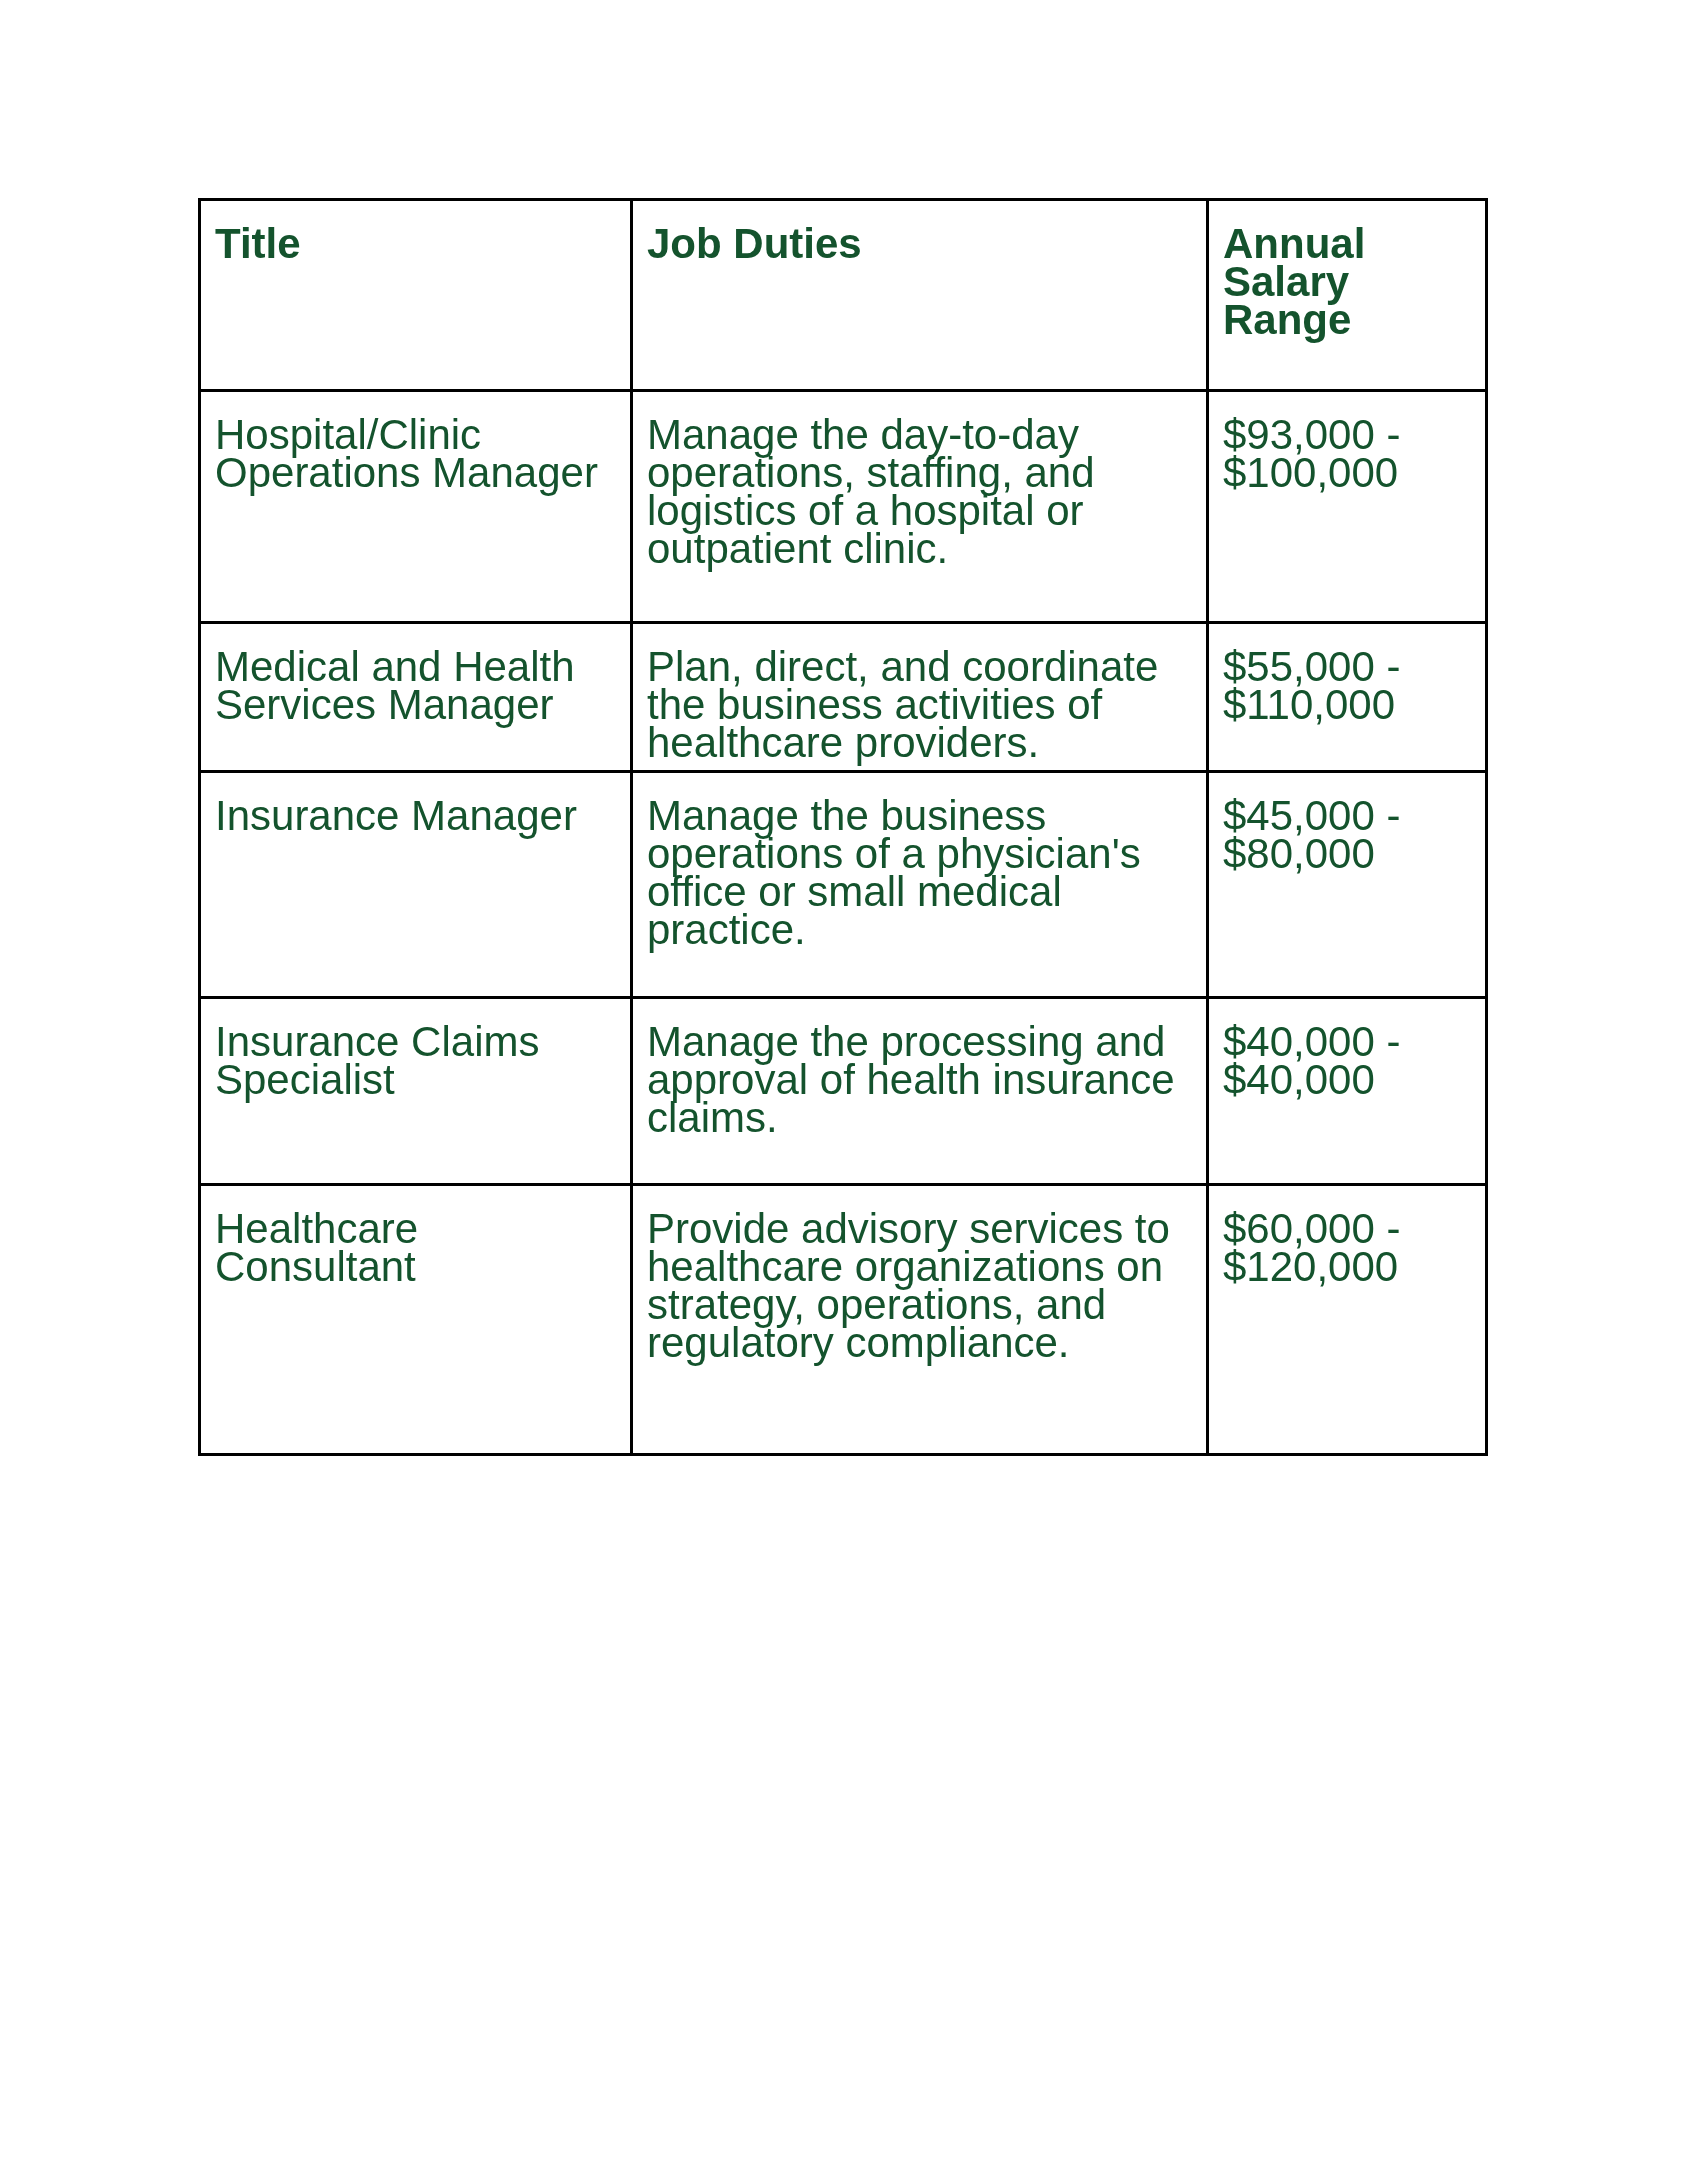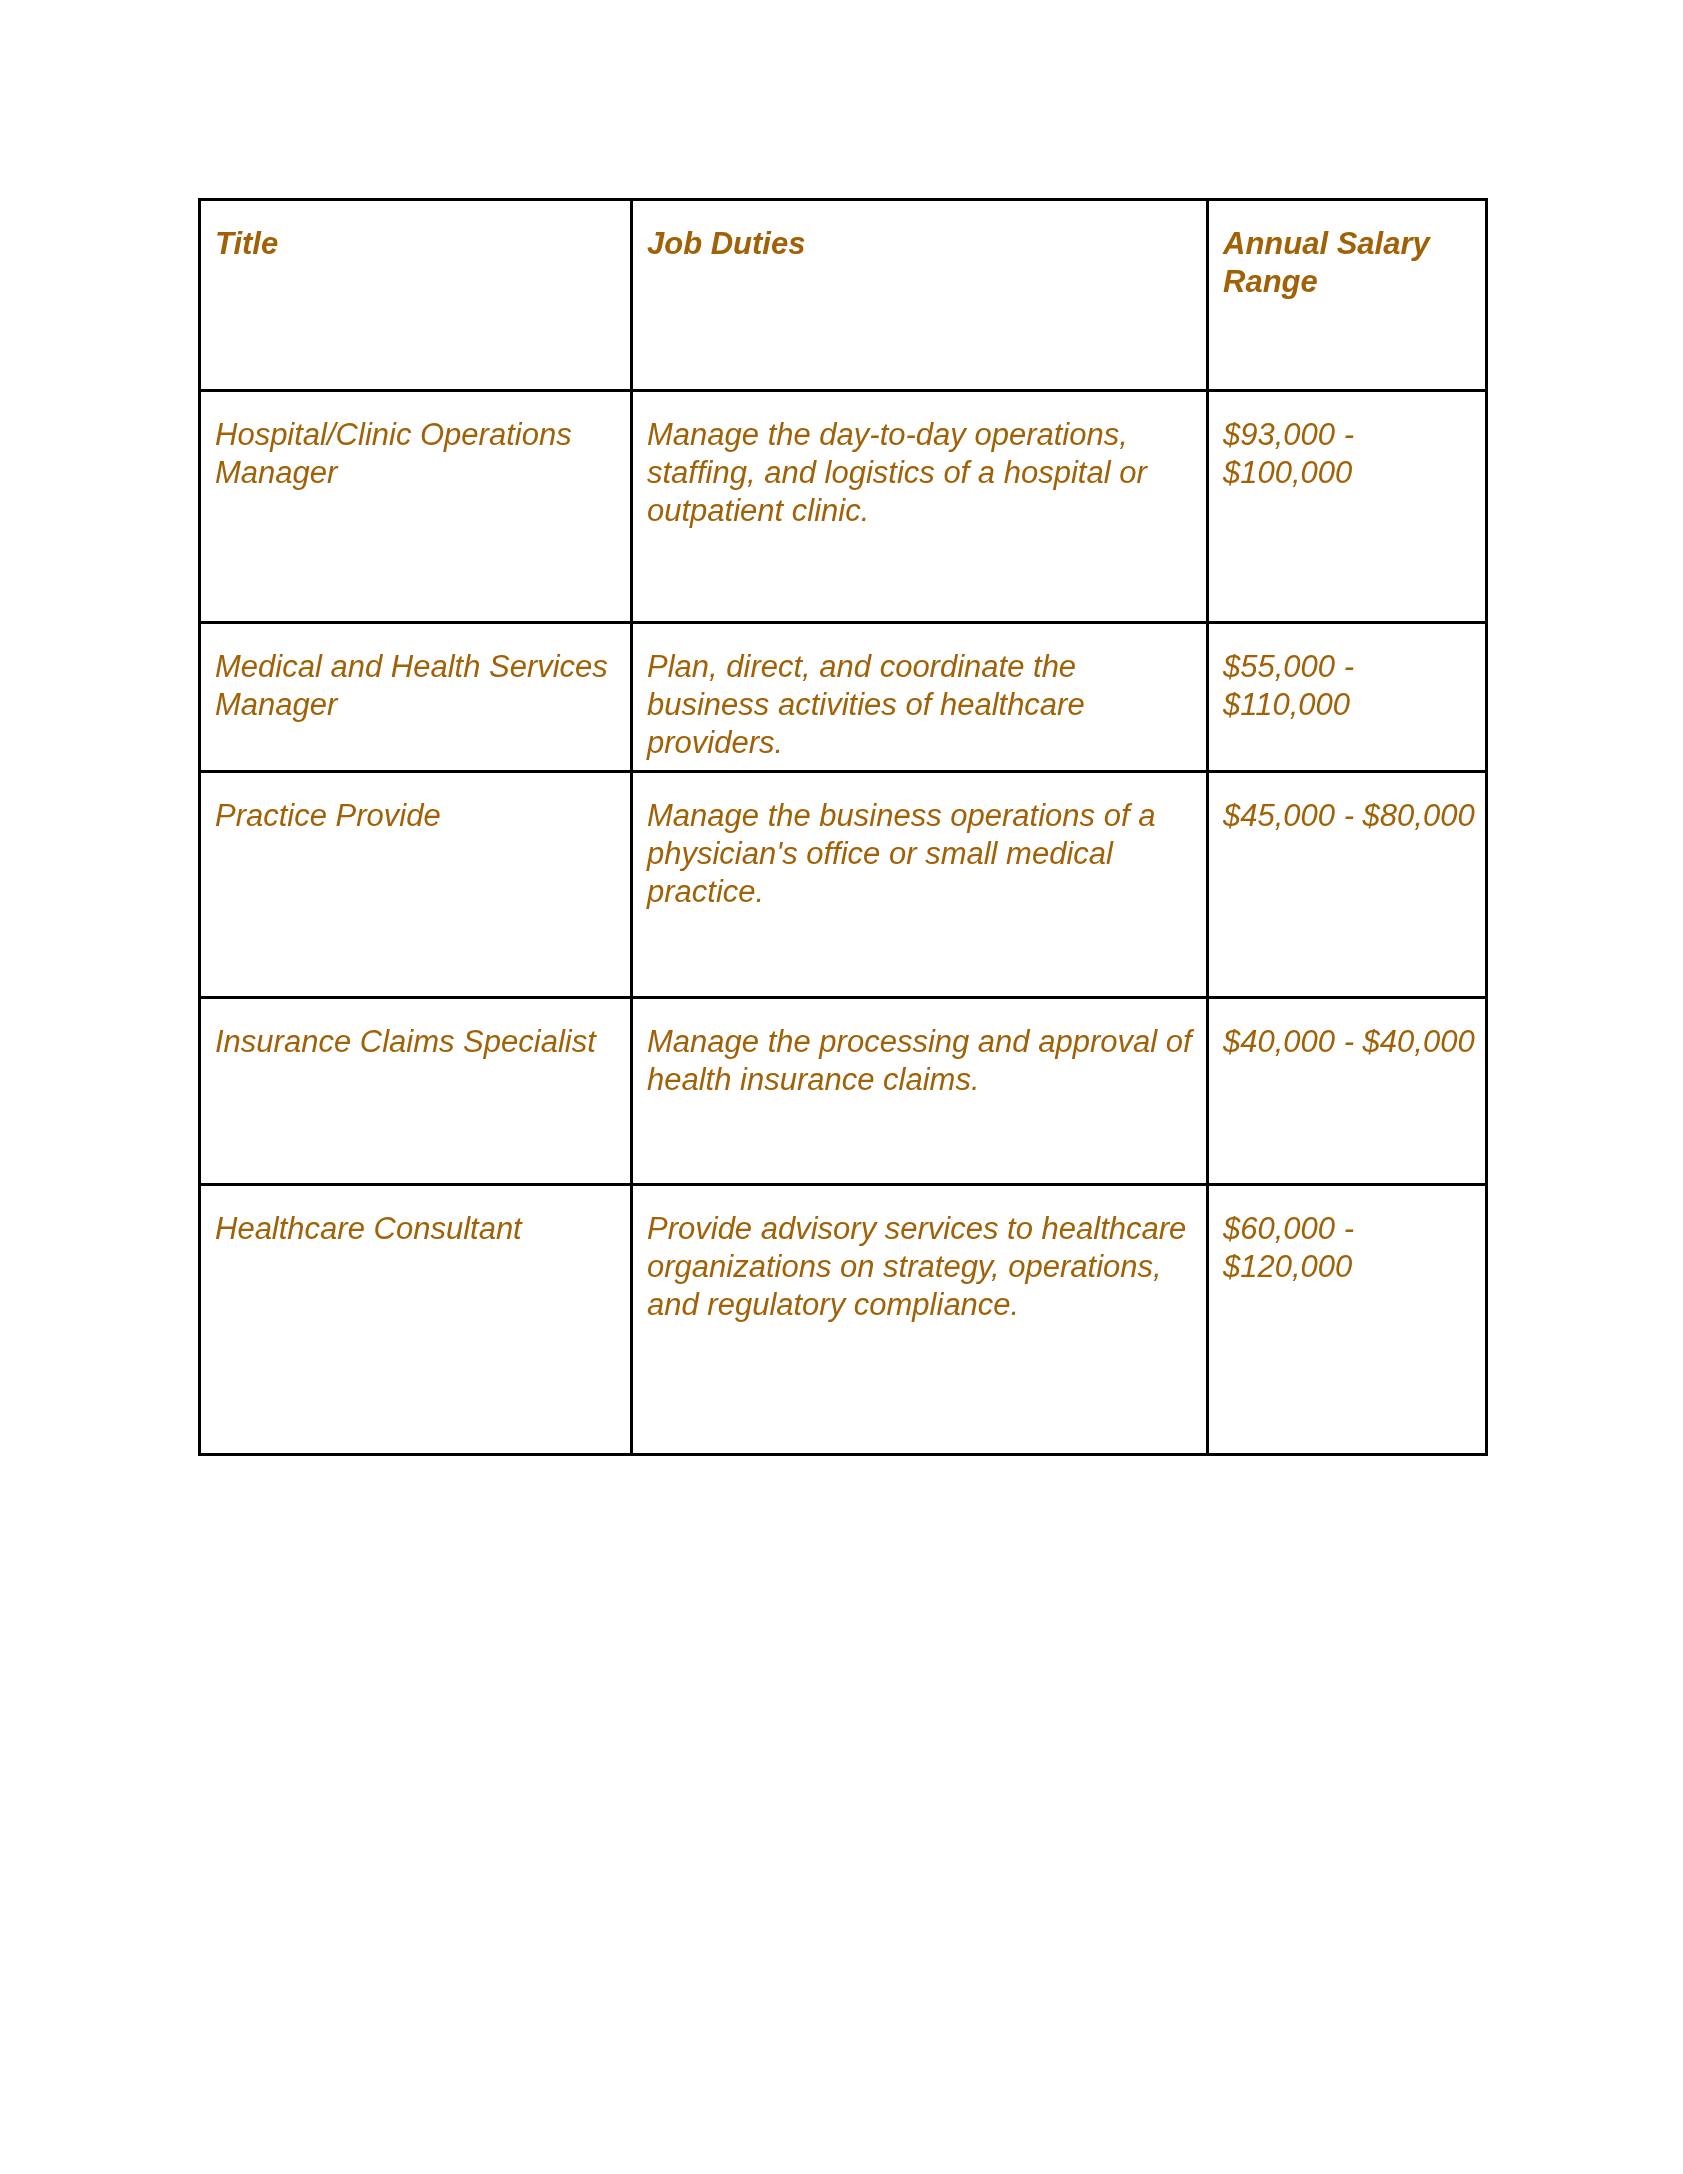--- a/index.html
+++ b/index.html
@@ -24,25 +24,24 @@
     table-layout: fixed;
   }
   table.jobs col.c-title  { width: 432px; }
   table.jobs col.c-duties { width: 576px; }
   table.jobs col.c-salary { width: 279px; }
   table.jobs th, table.jobs td {
     border: 3px solid #000000;
     vertical-align: top;
     text-align: left;
     padding: 24px 2px 8px 14px;
-    font-size: 31px;
+    font-size: 42px;
     line-height: 38px;
-    color: #a16207;
+    color: #14532d;
     overflow: hidden;
-    font-style: italic;
   }
   table.jobs th {
     font-weight: bold;
   }
   tr.h-head { height: 191px; }
   tr.h-r0 { height: 264px; }
   tr.h-r1 { height: 232px; }
   tr.h-r2 { height: 149px; }
   tr.h-r3 { height: 190px; }
   tr.h-r4 { height: 226px; }
@@ -69,21 +68,21 @@
         <td>Hospital/Clinic Operations Manager</td>
         <td>Manage the day-to-day operations, staffing, and logistics of a hospital or outpatient clinic.</td>
         <td>$93,000 - $100,000</td>
       </tr>
       <tr class="h-r2">
         <td>Medical and Health Services Manager</td>
         <td>Plan, direct, and coordinate the business activities of healthcare providers.</td>
         <td>$55,000 - $110,000</td>
       </tr>
       <tr class="h-r4">
-        <td>Practice Provide</td>
+        <td>Insurance Manager</td>
         <td>Manage the business operations of a physician's office or small medical practice.</td>
         <td>$45,000 - $80,000</td>
       </tr>
       <tr class="h-r5">
         <td>Insurance Claims Specialist</td>
         <td>Manage the processing and approval of health insurance claims.</td>
         <td>$40,000 - $40,000</td>
       </tr>
       <tr class="h-r6">
         <td>Healthcare Consultant</td>

